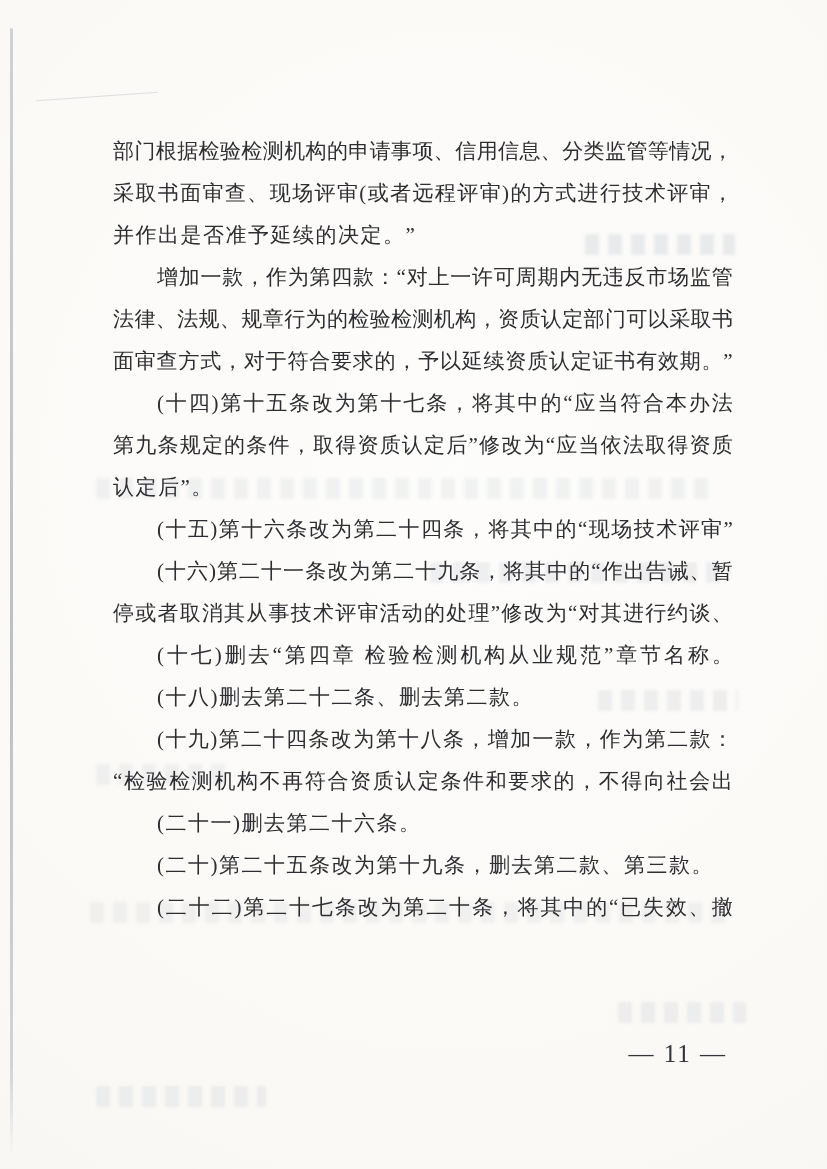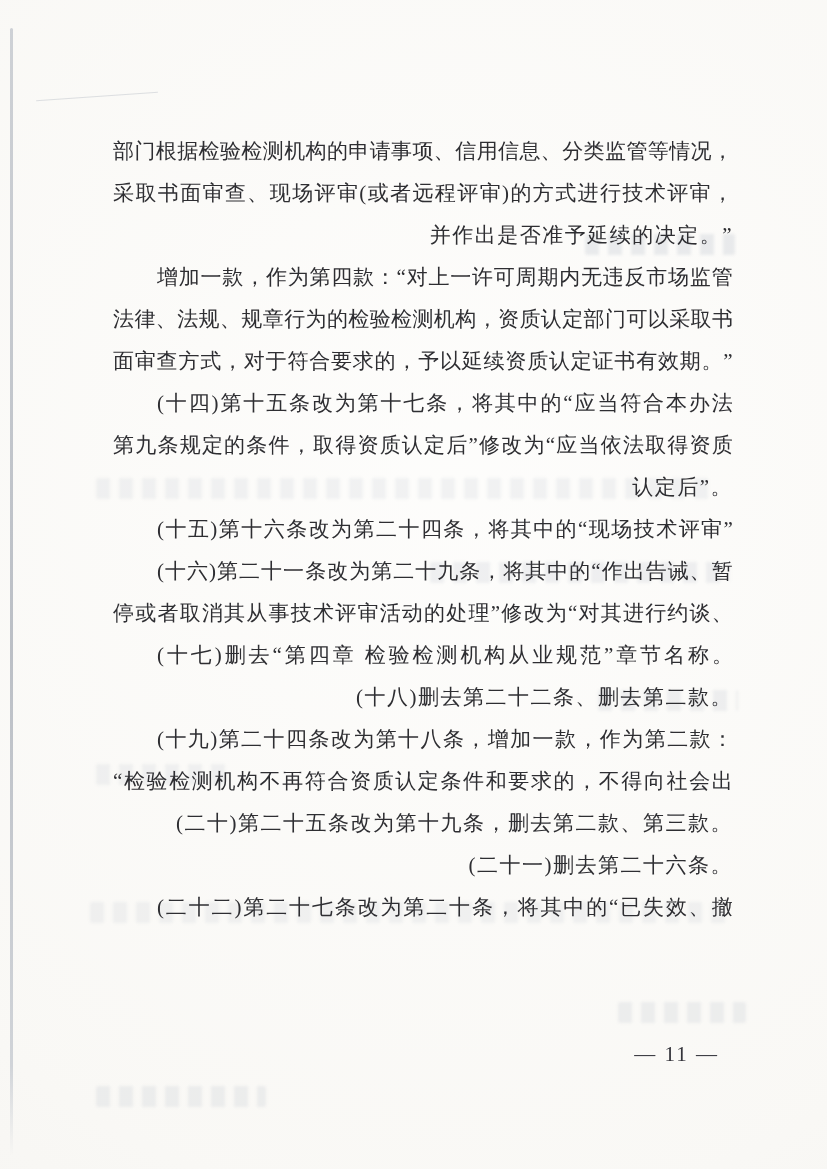--- a/index.html
+++ b/index.html
@@ -27,28 +27,28 @@
   }
   
   .text-block{
     position:absolute;left:113px;top:130px;width:620px;
     color:#2e2e32;font-size:21px;
   }
   .line{
     width:620px;height:42px;line-height:42px;box-sizing:border-box;
     white-space:nowrap;
   }
-  .line.plain{letter-spacing:1.5px;text-align:right;}
+  .line.plain{letter-spacing:1.5px;}
   .line.ind{padding-left:44px;}
   .line.fill{display:flex;justify-content:space-between;align-items:center;}
   .line.fill span{white-space:pre;flex:0 0 auto;}
   
   .page-number{
-    position:absolute;top:1040px;right:108px;
-    font-size:21px;letter-spacing:2px;color:#33333a;line-height:28px;
+    position:absolute;top:1040px;right:100px;
+    font-size:25px;letter-spacing:2px;color:#33333a;line-height:28px;
   }
   
   .ghost{
     position:absolute;height:21px;border-radius:2px;
     filter:blur(1.5px);
     background:repeating-linear-gradient(90deg, rgba(146,156,174,.32) 0 14px, rgba(146,156,174,0) 14px 23px);
   }
   .g1{left:585px;top:234px;width:150px;opacity:.55;}
   .g2{left:96px;top:478px;width:618px;opacity:.34;}
   .g3{left:430px;top:562px;width:300px;opacity:.42;}
@@ -489,25 +489,25 @@
         <span>不</span>
         <span>得</span>
         <span>向</span>
         <span>社</span>
         <span>会</span>
         <span>出</span>
       </div>
   </div>
 
   <div>
+    <div class="line plain ind">(二十一)删去第二十六条。</div>
+  </div>
+
+  <div>
     <div class="line plain ind">(二十)第二十五条改为第十九条，删去第二款、第三款。</div>
-  </div>
-
-  <div>
-    <div class="line plain ind">(二十一)删去第二十六条。</div>
   </div>
 
   <div>
     <div class="line fill ind">
         <span>(</span>
         <span>二</span>
         <span>十</span>
         <span>二</span>
         <span>)</span>
         <span>第</span>

